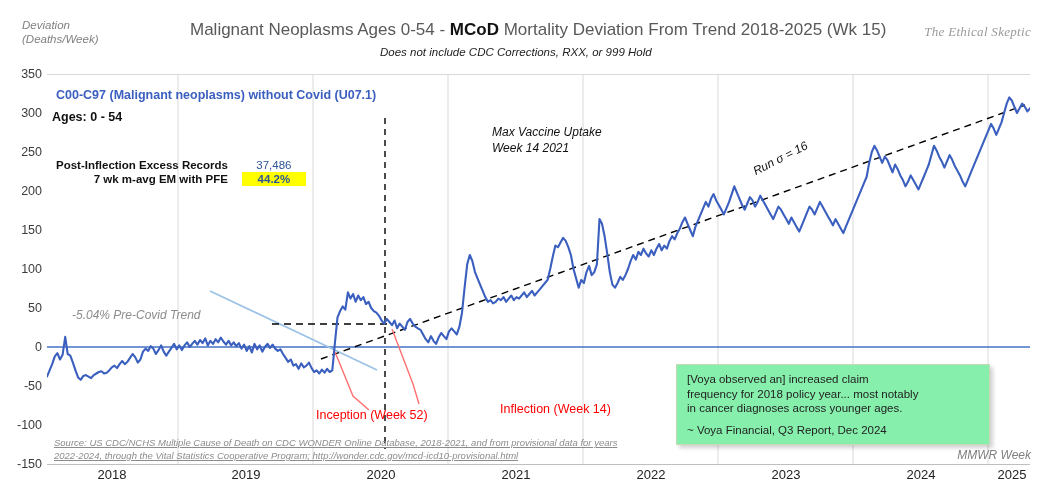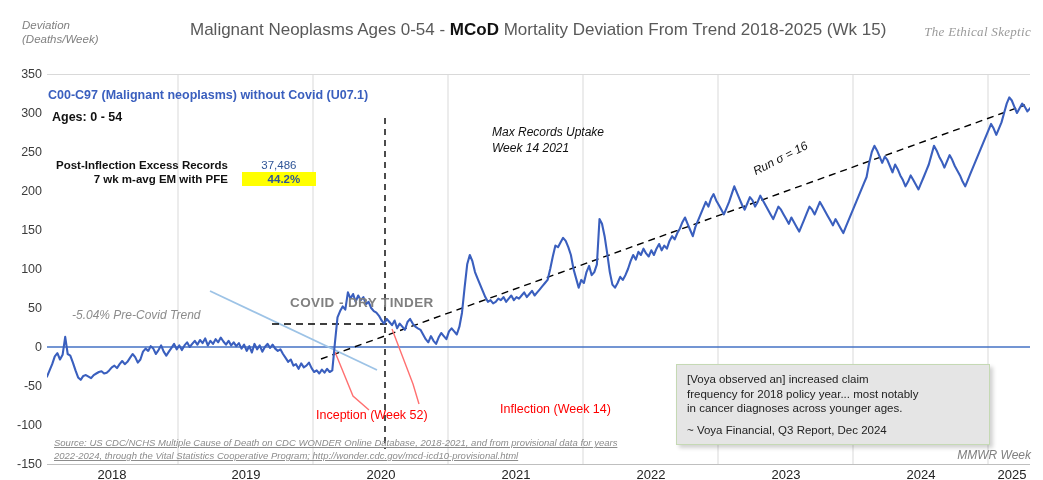--- a/index.html
+++ b/index.html
@@ -19,61 +19,62 @@
   #plot{left:47px;top:62px;width:983px;height:390px;}
   #plot-border-top{left:47px;top:62px;width:983px;height:1px;background:#d9d9d9;}
   #plot-border-bottom{left:47px;top:452px;width:983px;height:1px;background:#bfbfbf;}
   #ylabels{position:absolute;left:0px;top:62px;width:42px;height:390px;}
   #ylabels span{position:absolute;right:0;font-size:12.5px;color:#3c3c3c;transform:translateY(-50%);}
   #xlabels{position:absolute;left:47px;top:453px;width:983px;height:25px;}
   #xlabels span{position:absolute;font-size:13px;color:#222;transform:translateX(-50%);top:2px;}
   #mmwr{position:absolute;right:12px;top:436px;font-style:italic;font-size:12px;color:#808080;}
 
   
-  #legend-title{left:48px;top:76px;font-size:12.5px;color:#3a5fbe;font-weight:600;white-space:nowrap;}
+  #legend-title{left:56px;top:76px;font-size:12.5px;color:#3a5fbe;font-weight:600;white-space:nowrap;}
   #legend-ages{left:52px;top:98px;font-size:12.5px;color:#111;font-weight:bold;white-space:nowrap;}
   #stats{left:56px;top:146px;font-size:11.5px;color:#111;}
   #stats table{border-collapse:collapse;}
   #stats td{padding:1px 0;font-size:11.5px;white-space:nowrap;}
   #stats td.lbl{text-align:right;padding-right:14px;font-weight:bold;color:#111;}
   #stats td.val{text-align:center;color:#2f5597;width:64px;font-weight:normal;}
-  #stats td.val.hl{background:#ffff00;color:#2f5597;font-weight:bold;padding-left:10px;}
+  #stats td.val.hl{background:#ffff00;color:#2f5597;font-weight:bold;}
 
   
   #precovid-note{left:72px;top:296px;font-size:12px;font-style:italic;color:#8c8c8c;white-space:nowrap;}
   #dry-tinder{left:290px;top:283px;font-size:13.5px;font-weight:bold;color:#808080;letter-spacing:.4px;white-space:nowrap;}
   #maxvax{left:492px;top:112px;font-size:12px;font-style:italic;color:#111;line-height:16px;white-space:nowrap;}
   #runsigma{left:757px;top:152px;font-size:12px;font-style:italic;color:#111;white-space:nowrap;
             transform:rotate(-27deg);transform-origin:left bottom;}
   #inception-lbl{left:316px;top:396px;font-size:12.5px;color:#ff0000;white-space:nowrap;}
   #inflection-lbl{left:500px;top:390px;font-size:12.5px;color:#ff0000;white-space:nowrap;}
   #source{left:54px;top:424px;font-size:9.5px;font-style:italic;color:#8c8c8c;line-height:13px;width:600px;text-decoration:underline;}
 
   
-  #quote{left:676px;top:352px;width:292px;background:#e5e5e5;border:1px solid #c5d9b4;
+  #quote{left:676px;top:352px;width:292px;background:#86efac;border:1px solid #c5d9b4;
          box-shadow:3px 3px 4px rgba(0,0,0,.18);padding:7px 10px 8px 10px;}
   #quote .qt{font-size:11.5px;color:#222;line-height:14.5px;}
   #quote .qa{font-size:11.5px;color:#222;margin-top:8px;}
 
   svg{display:block;}
 </style>
 </head>
 <body>
 
 <div id="root">
 
   <div class="abs" id="axis-title">
     <div>Deviation</div>
     <div>(Deaths/Week)</div>
   </div>
 
   <div class="abs" id="chart-title">
     <span>Malignant Neoplasms Ages 0-54 - </span><b>MCoD</b><span> Mortality Deviation From Trend  2018-2025 (Wk 15)</span>
   </div>
 
+  <div class="abs" id="chart-subtitle">Does not include CDC Corrections,  RXX,  or 999 Hold</div>
   <div class="abs" id="brand">The Ethical Skeptic</div>
 
   <div id="ylabels">
     <span style="top:0px;">350</span>
     <span style="top:39px;">300</span>
     <span style="top:78px;">250</span>
     <span style="top:117px;">200</span>
     <span style="top:156px;">150</span>
     <span style="top:195px;">100</span>
     <span style="top:234px;">50</span>
@@ -138,23 +139,22 @@
       </tr>
       <tr>
         <td class="lbl">7 wk m-avg EM with PFE</td>
         <td class="val hl">44.2%</td>
       </tr>
     </tbody>
       </table>
   </div>
 
   <div class="abs" id="precovid-note">-5.04% Pre-Covid Trend</div>
-  <div class="abs" id="dry-tinder">COVID - DRY TINDER</div>
   <div class="abs" id="maxvax">
-    <div>Max Records Uptake</div>
+    <div>Max Vaccine Uptake</div>
     <div>Week 14 2021</div>
   </div>
   <div class="abs" id="runsigma">Run σ = 16</div>
   <div class="abs" id="inception-lbl">Inception (Week 52)</div>
   <div class="abs" id="inflection-lbl">Inflection (Week 14)</div>
 
   <div class="abs" id="source">
     <div>Source: US CDC/NCHS Multiple Cause of Death on CDC WONDER Online Database, 2018-2021, and from provisional data for years</div>
     <div>2022-2024, through the Vital Statistics Cooperative Program; http://wonder.cdc.gov/mcd-icd10-provisional.html</div>
   </div>

